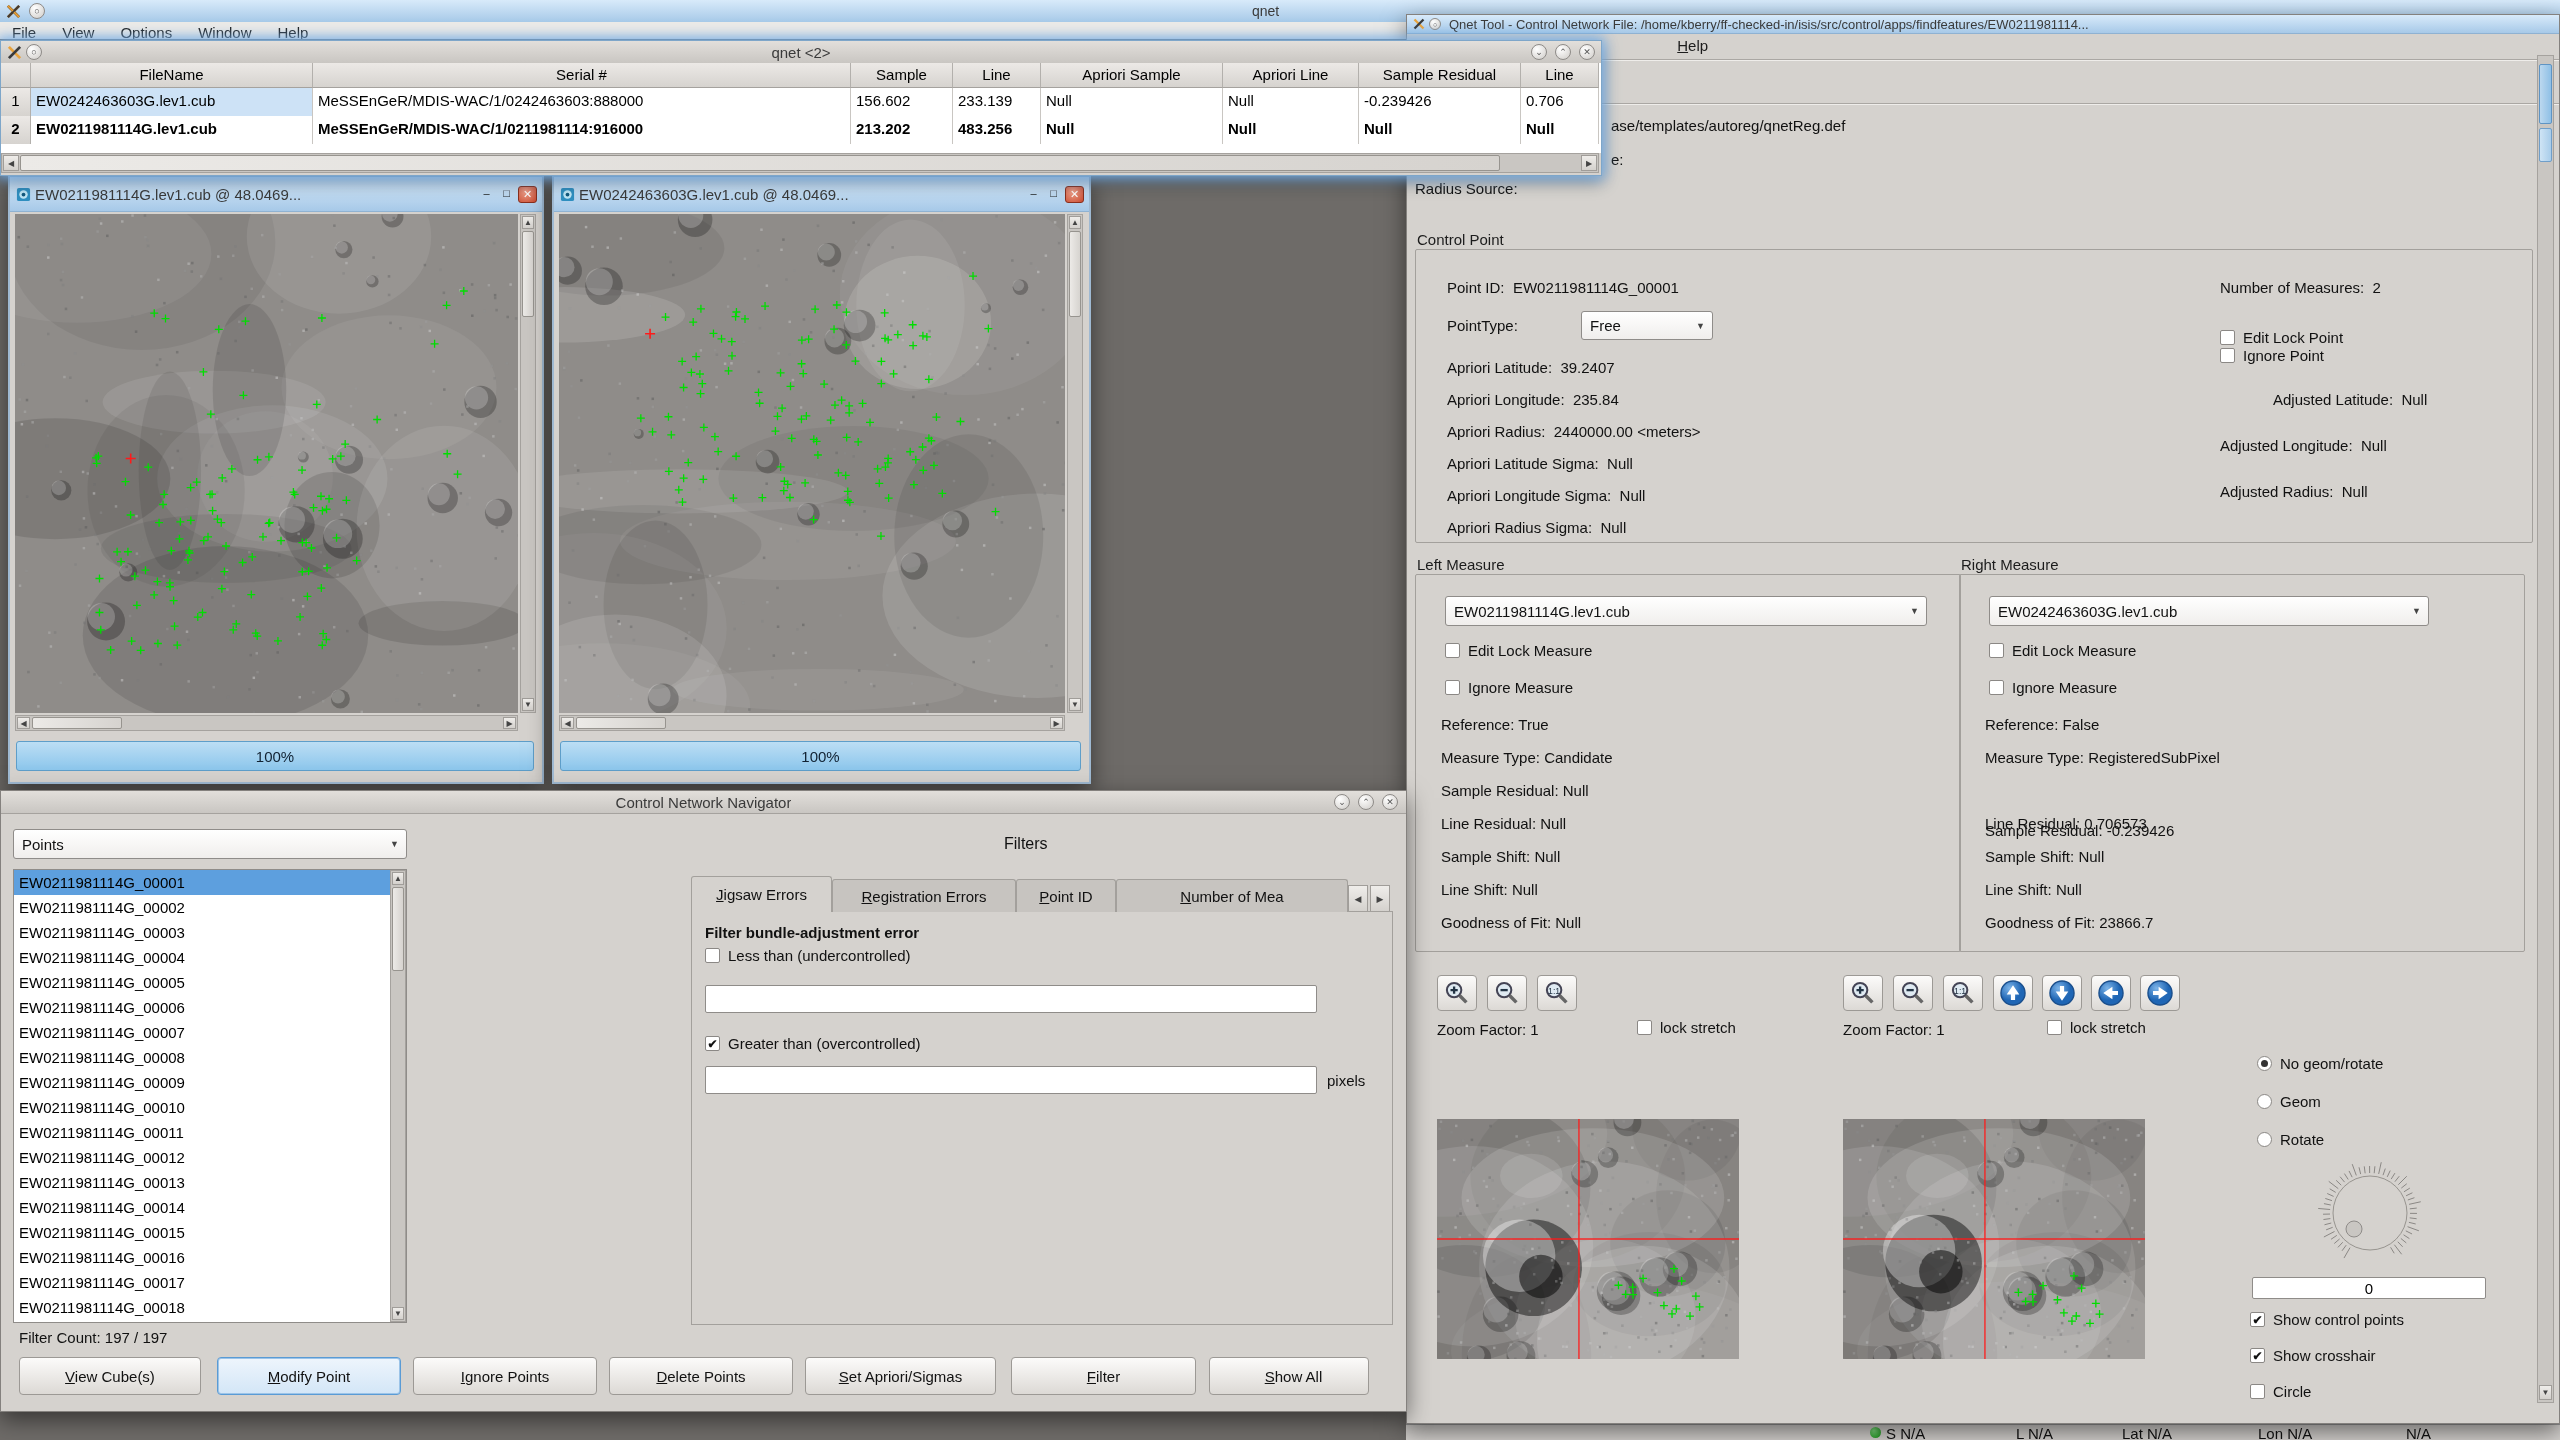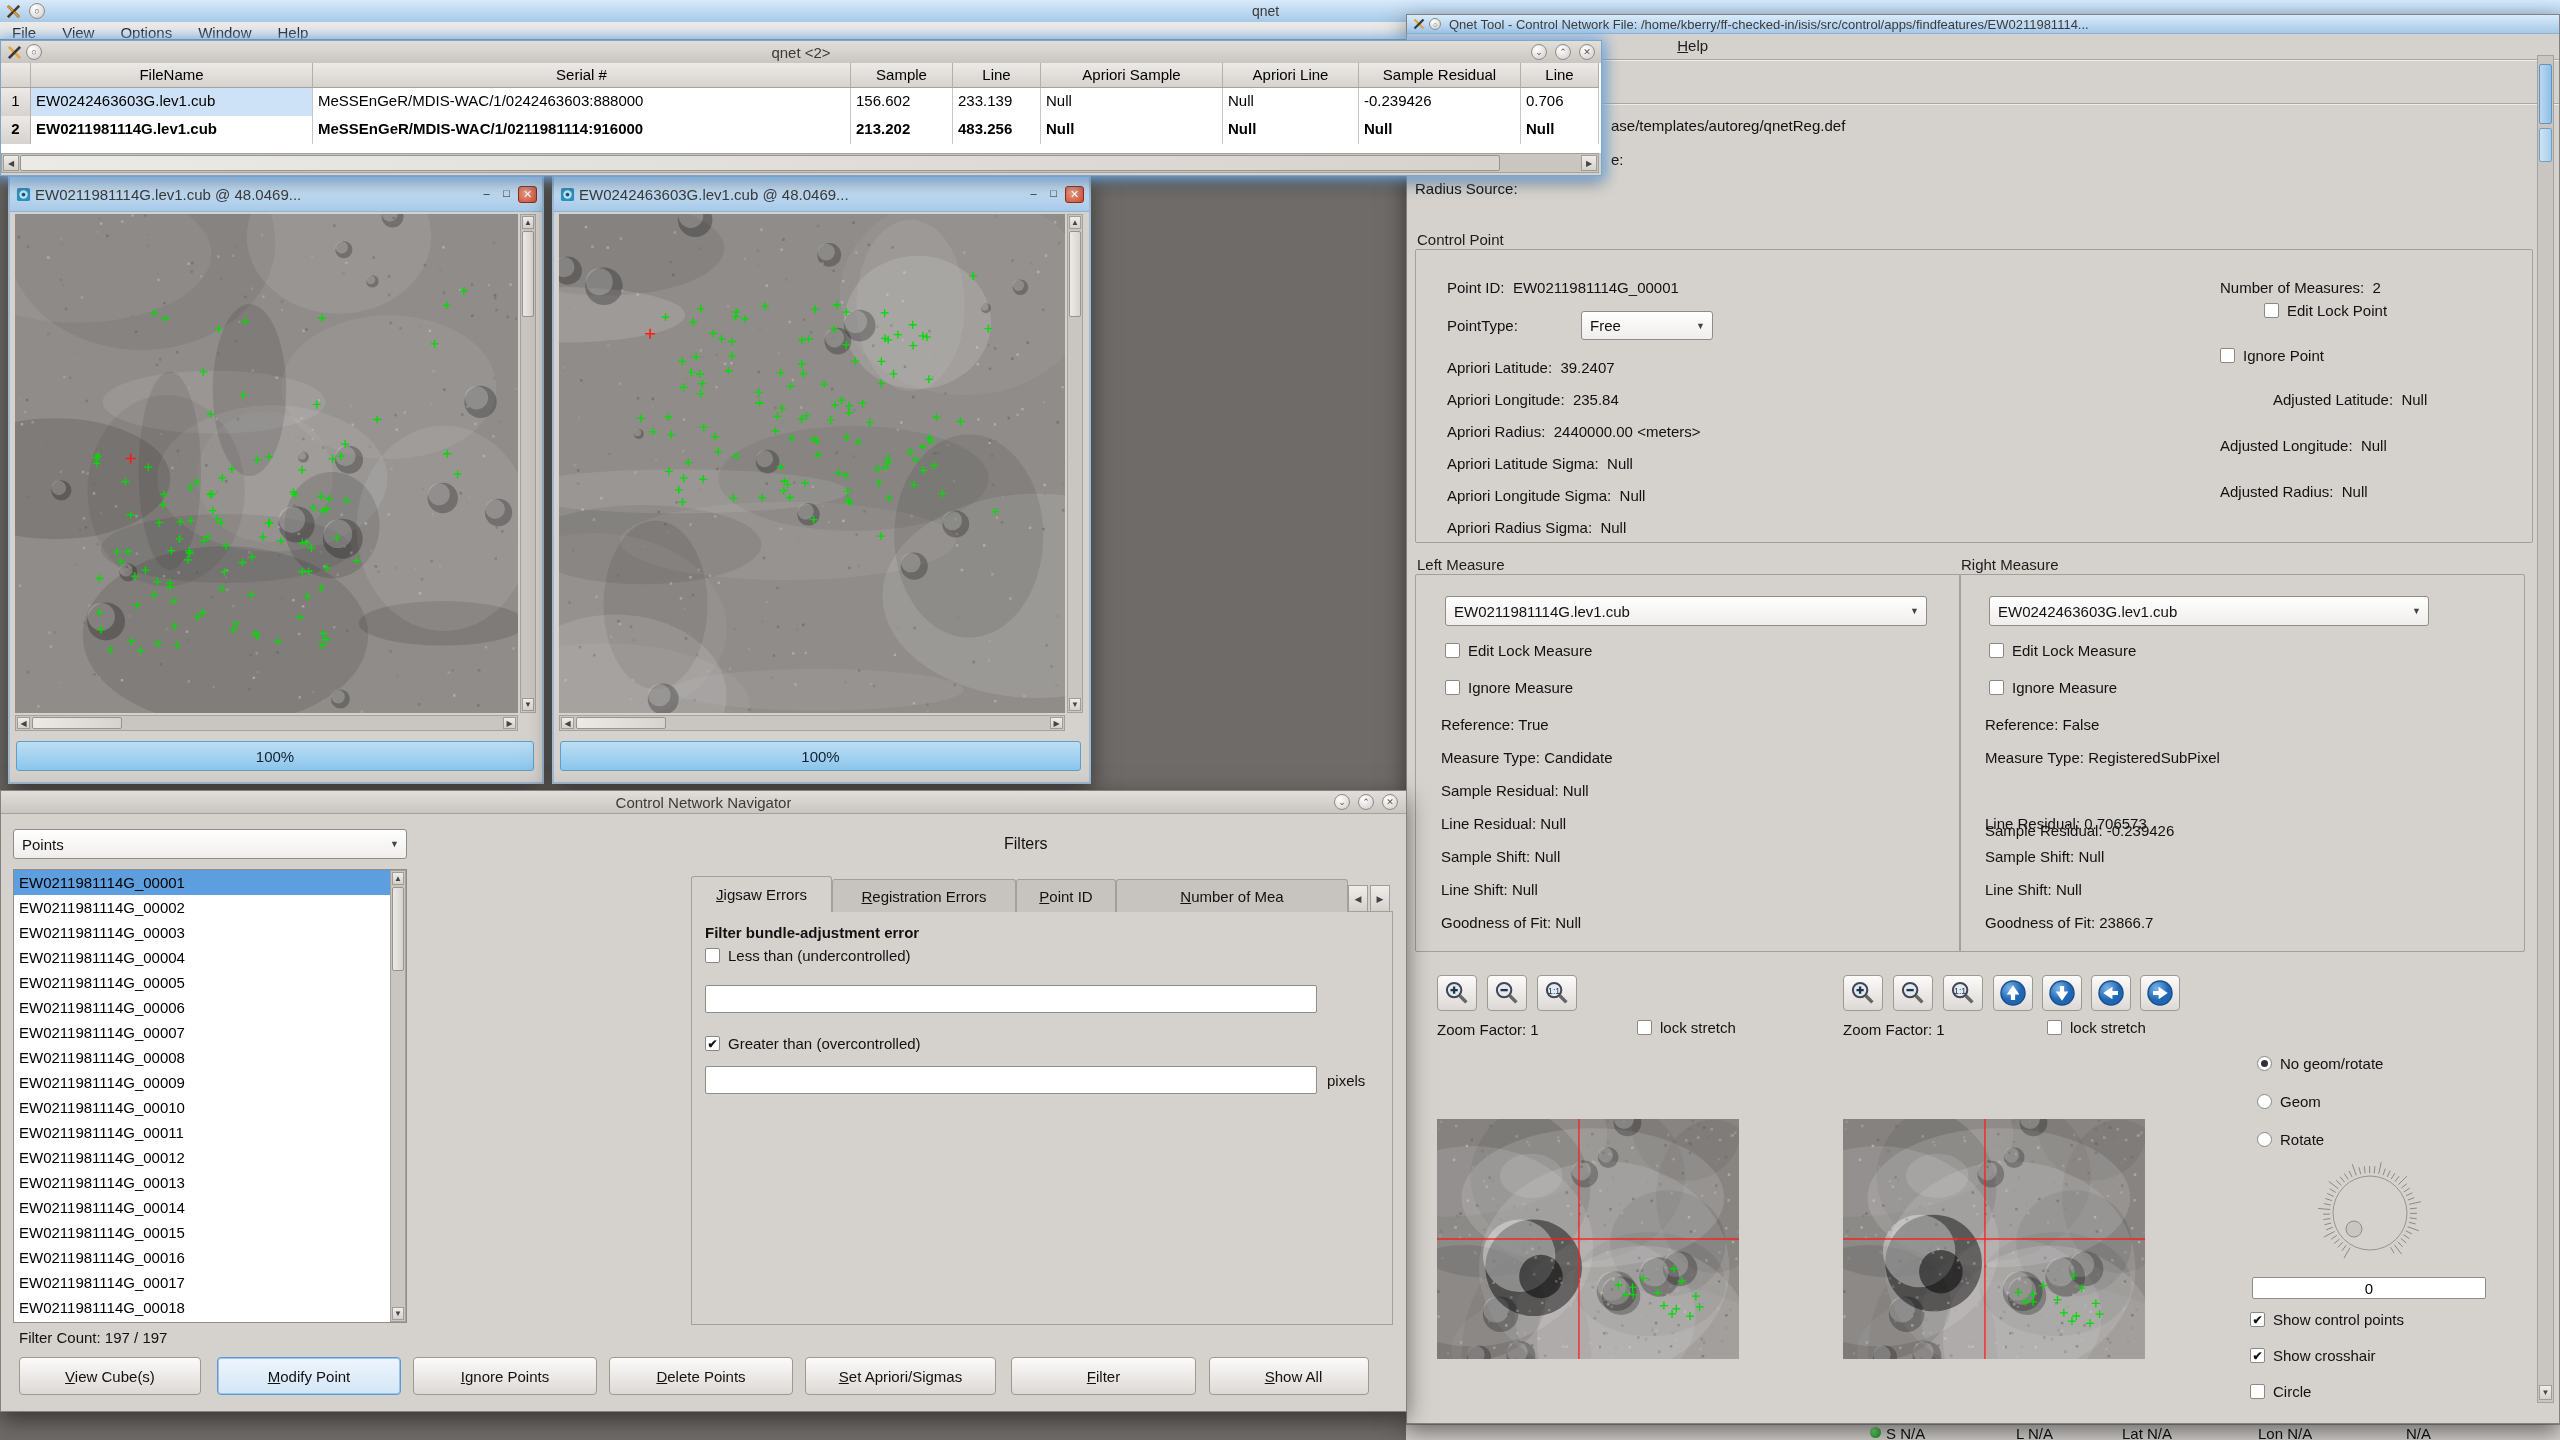--- a/index.html
+++ b/index.html
@@ -126,21 +126,21 @@
       <div id="cp-left-fields">
           <div class="fieldrow" style="left: 32px; top: 128px;"><span>Apriori Latitude:</span><span>&nbsp;&nbsp;39.2407</span></div>
           <div class="fieldrow" style="left: 32px; top: 160px;"><span>Apriori Longitude:</span><span>&nbsp;&nbsp;235.84</span></div>
           <div class="fieldrow" style="left: 32px; top: 192px;"><span>Apriori Radius:</span><span>&nbsp;&nbsp;2440000.00 &lt;meters&gt;</span></div>
           <div class="fieldrow" style="left: 32px; top: 224px;"><span>Apriori Latitude Sigma:</span><span>&nbsp;&nbsp;Null</span></div>
           <div class="fieldrow" style="left: 32px; top: 256px;"><span>Apriori Longitude Sigma:</span><span>&nbsp;&nbsp;Null</span></div>
           <div class="fieldrow" style="left: 32px; top: 288px;"><span>Apriori Radius Sigma:</span><span>&nbsp;&nbsp;Null</span></div>
         </div>
       <span class="fieldrow" style="left:805px;top:48px;"><span>Number of Measures:</span>&nbsp;&nbsp;<span>2</span></span>
       <div id="cp-checkboxes">
-          <div class="cbrow" style="left: 805px; top: 71px; margin-left: 44px;">
+          <div class="cbrow" style="left: 805px; top: 98px;">
             <div class="cb"></div>
             <div style="display: inline;">Edit Lock Point</div>
           </div>
           <div class="cbrow" style="left: 805px; top: 116px;">
             <div class="cb"></div>
             <div style="display: inline;">Ignore Point</div>
           </div>
         </div>
       <div id="cp-right-fields">
           <div class="fieldrow" style="left: 846px; top: 160px; margin-left: 12px;"><span>Adjusted Latitude:</span><span>&nbsp;&nbsp;Null</span></div>

